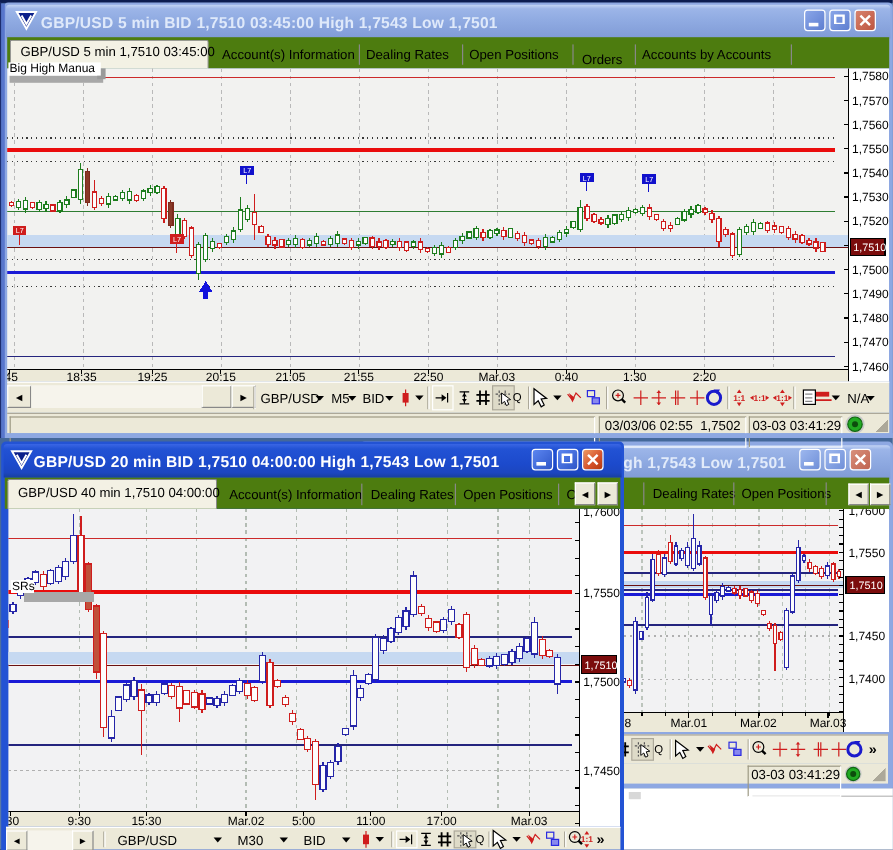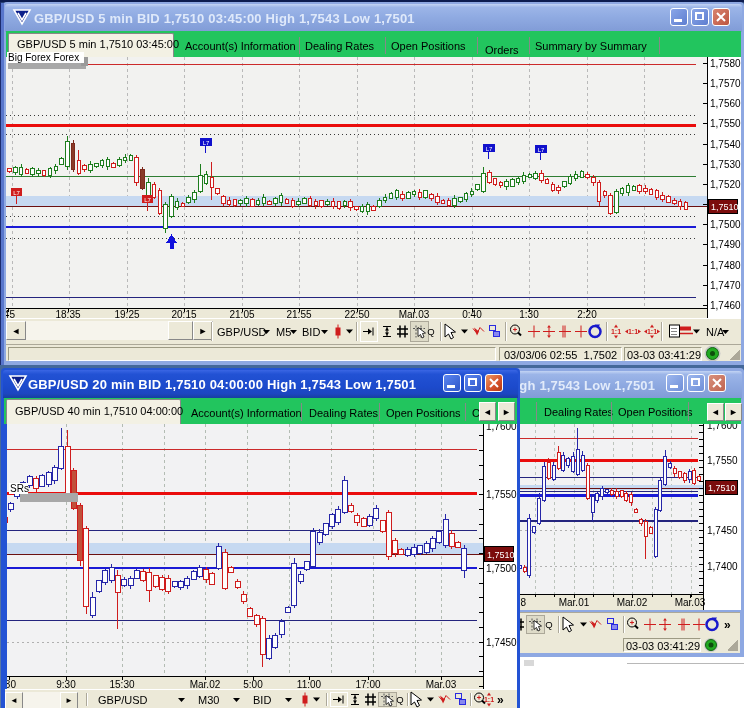--- a/index.html
+++ b/index.html
@@ -3,25 +3,25 @@
 *{margin:0;padding:0;box-sizing:border-box}
 html,body{width:744px;height:708px;overflow:hidden}
 body{font-family:"Liberation Sans",sans-serif;background:linear-gradient(180deg,#0c1c50 0,#0c1c50 2px,#44689a 3px,#44689a 60%,#5c7ca8 100%)}
 .win{position:absolute;border-radius:4px 4px 0 0}
 .tb{position:absolute;left:0;right:0;height:28px;border-radius:3px 3px 0 0;overflow:hidden}
 .tb.act{background:linear-gradient(180deg,#3a66e4 0%,#2252d4 15%,#1c4acc 60%,#1c46c0 85%,#173f9f 100%)}
 .tb.inact{background:linear-gradient(180deg,#c3d4f4 0%,#9cb5e8 12%,#90abe2 45%,#809bd6 100%)}
 .ttxt{position:absolute;top:6.5px;font-size:13px;font-weight:bold;white-space:nowrap;letter-spacing:0.18px}
 .btns{position:absolute;top:4px;display:flex;gap:3px}
 .wbtn{width:18px;height:18px;border-radius:3px;border:1px solid #fff;position:relative}
-.tabrow{position:absolute;left:0;right:0;height:26px;background:#22c55e}
+.tabrow{position:absolute;left:0;right:0;height:26px;background:#4d7c0f}
 .tab{position:absolute;font-size:11px;color:#000;white-space:nowrap}
 .toolrow{position:absolute;background:#ece9d8;border-top:1px solid #fff}
 .status{position:absolute;background:#ece9d8;font-size:11px}
-.panel{position:absolute;border:1px solid;border-color:#9d9a84 #fff #fff #9d9a84;height:14px;top:2px;white-space:nowrap;overflow:hidden}
+.panel{position:absolute;border:1px solid;border-color:#9d9a84 #fff #fff #9d9a84;height:26px;top:2px;white-space:nowrap;overflow:hidden}
 </style></head><body>
 <div class="win" style="left:300px;top:368px;width:444px;height:289px;background:#8ea8e2;z-index:1"></div>
 <div style="position:absolute;left:519px;top:657px;width:225px;height:51px;background:#fff;z-index:1"></div>
 <div style="position:absolute;left:627px;top:663px;width:117px;height:1px;background:#b8b8b8;z-index:1"></div>
 <div style="position:absolute;left:524px;top:660px;width:10px;height:6px;background:#d8d8d8;z-index:1"></div>
 <div class="win" style="left:300px;top:369px;width:444px;height:287px;z-index:1;background:#8ea8e2">
     <div class="tb inact" style="top:2px;left:2px;right:2px">
       <div class="ttxt" style="left:204px;color:#e2ebfa">High 1,7543 Low 1,7501</div>
     </div>
     <div class="btns" style="left:366px;top:5px">
@@ -296,21 +296,21 @@
       <div style="position:absolute;left:2px;top:2px;width:166px;height:24px;background:#f3f1e4;border:1px solid #888;border-bottom:none;border-radius:2px 2px 0 0"></div>
       <div class="tab" style="left:11px;top:7px">GBP/USD 5 min 1,7510 03:45:00</div>
       <div class="tab" style="left:179px;top:9px">Account(s) Information</div>
       <div style="position:absolute;left:293px;top:6px;width:1px;height:17px;background:#888"></div>
       <div class="tab" style="left:299px;top:9px">Dealing Rates</div>
       <div style="position:absolute;left:379px;top:6px;width:1px;height:17px;background:#888"></div>
       <div class="tab" style="left:385px;top:9px">Open Positions</div>
       <div style="position:absolute;left:471px;top:6px;width:1px;height:17px;background:#888"></div>
       <div class="tab" style="left:479px;top:13px">Orders</div>
       <div style="position:absolute;left:523px;top:6px;width:1px;height:17px;background:#888"></div>
-      <div class="tab" style="left:529px;top:9px">Summary by Summary</div>
+      <div class="tab" style="left:529px;top:9px">Accounts by Accounts</div>
       <div style="position:absolute;left:653px;top:6px;width:1px;height:17px;background:#888"></div>
     </div>
   </div>
 <div style="position:absolute;left:0;top:0;z-index:3">
     <svg style="position:absolute;left:6px;top:57px" width="735" height="261" shape-rendering="crispEdges">
       <rect x="0.0" y="0.0" width="701.0" height="251.0" fill="#f2f2f0"></rect>
       <rect x="701.0" y="0.0" width="34.0" height="261.0" fill="#ffffff"></rect>
       <rect x="0.0" y="251.0" width="701.0" height="10.0" fill="#ece9d8"></rect>
       <line x1="6.0" y1="0.0" x2="6.0" y2="251.0" stroke="#b9b9b9" stroke-width="1" stroke-dasharray="3,3"></line>
       <line x1="63.5" y1="0.0" x2="63.5" y2="251.0" stroke="#b9b9b9" stroke-width="1" stroke-dasharray="3,3"></line>
@@ -637,21 +637,21 @@
       <line x1="523.0" y1="251.0" x2="523.0" y2="255.0" stroke="#000" stroke-width="1"></line>
       <text x="523.0" y="260.5" font-family="Liberation Sans, sans-serif" font-size="10" fill="#000" text-anchor="middle">1:30</text>
       <line x1="581.0" y1="251.0" x2="581.0" y2="255.0" stroke="#000" stroke-width="1"></line>
       <text x="581.0" y="260.5" font-family="Liberation Sans, sans-serif" font-size="10" fill="#000" text-anchor="middle">2:20</text>
     </svg>
   </div>
 <div style="position:absolute;left:0px;top:2px;width:1px;height:363px;background:#1c2c6e;z-index:4"></div>
 <div style="position:absolute;left:1px;top:3px;width:3px;height:362px;background:#5876cc;z-index:4"></div>
 <div style="position:absolute;left:8px;top:63px;width:78px;height:6px;background:#a8a8a8;z-index:4"></div>
 <div style="position:absolute;left:81px;top:57px;width:7px;height:9px;background:#9a9a9a;z-index:4"></div>
-<div style="position:absolute;left:7px;top:52px;width:77px;height:11px;background:#fff;z-index:4;font-size:10px;white-space:nowrap;overflow:hidden;padding-left:1px">Big Forex Forex</div>
+<div style="position:absolute;left:7px;top:52px;width:77px;height:11px;background:#fff;z-index:4;font-size:10px;white-space:nowrap;overflow:hidden;padding-left:1px">Big High Manua</div>
 <div class="toolrow" style="left:6px;top:318px;width:735px;height:26px;z-index:3">
     <div style="position:absolute;left:0px;top:2px;width:20px;height:19px;background:#ece9d8;border:1px solid;border-color:#fff #888 #888 #fff;text-align:center;font-size:9px;line-height:18px">◄</div>
     <div style="position:absolute;left:20px;top:2px;width:142px;height:19px;background:#f6f4ec"></div>
     <div style="position:absolute;left:162px;top:2px;width:25px;height:19px;background:#ece9d8;border:1px solid;border-color:#fff #888 #888 #fff"></div>
     <div style="position:absolute;left:187px;top:2px;width:20px;height:19px;background:#ece9d8;border:1px solid;border-color:#fff #888 #888 #fff;text-align:center;font-size:9px;line-height:18px">►</div>
     <svg style="position:absolute;left:0;top:0" width="735" height="25">
       <line x1="205.5" y1="3" x2="205.5" y2="22.0" stroke="#aca899"></line>
       <line x1="206.5" y1="3" x2="206.5" y2="22.0" stroke="#ffffff"></line>
       <text x="211.0" y="16.5" font-family="Liberation Sans, sans-serif" font-size="11" fill="#000" text-anchor="start">GBP/USD</text>
       <path d="M 257 11 l 7 0 l -3.5 4 z" fill="#000"></path>

